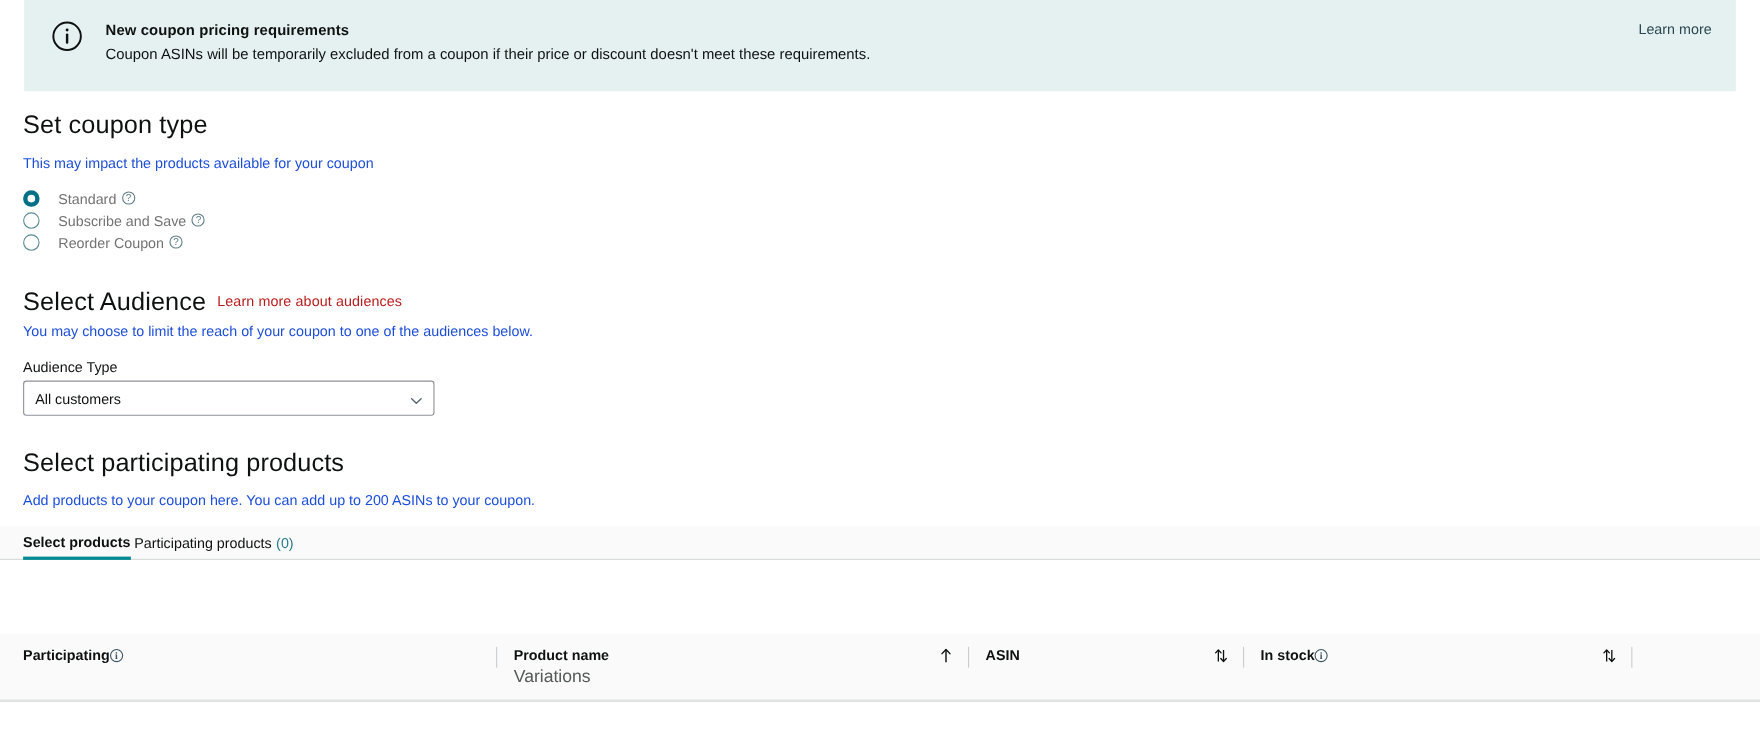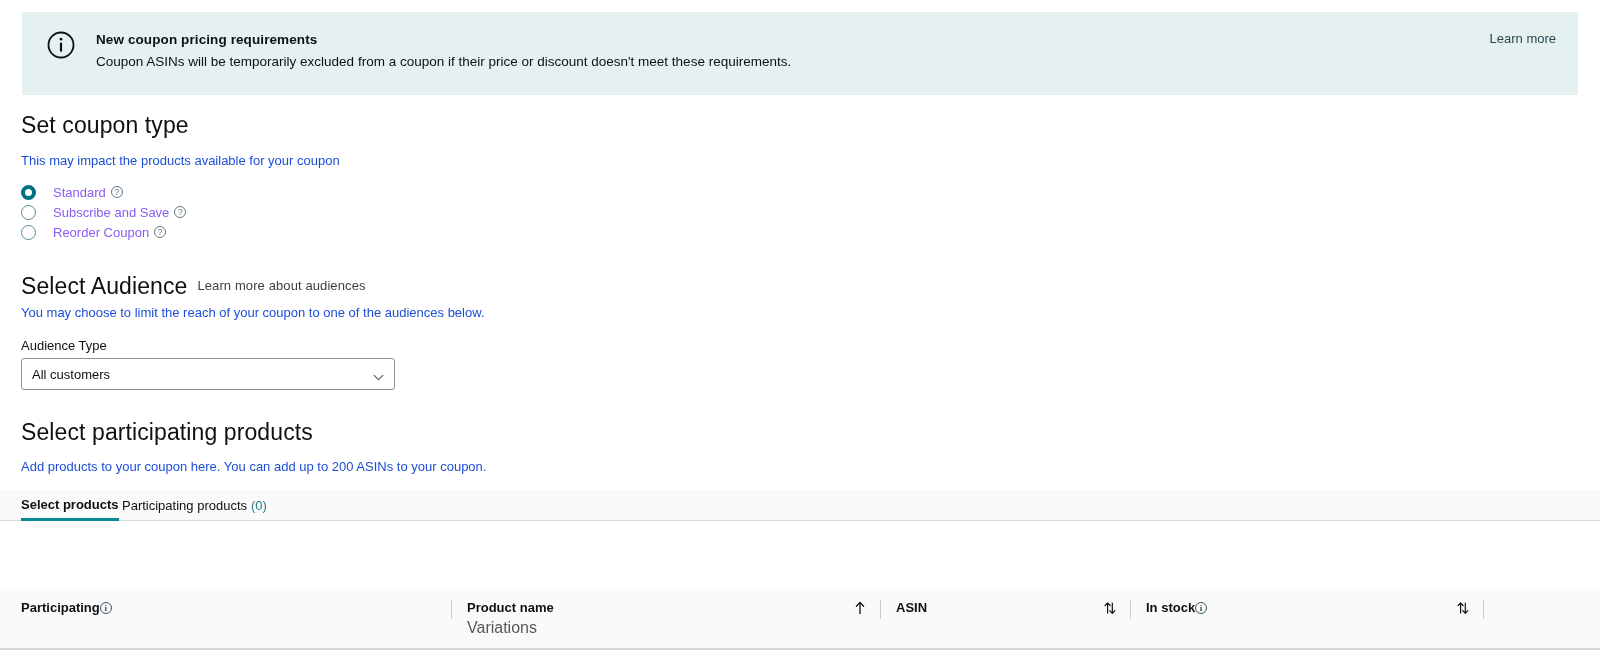--- a/index.html
+++ b/index.html
@@ -49,41 +49,41 @@
     font-size: 13px;
     color: #2b4750;
     text-decoration: none;
     flex: 0 0 auto;
     cursor: pointer;
   }
 
   
   .page {
     position: absolute;
-    left: 0; top: 12px;
+    left: 0; top: 0;
     width: 1600px; height: 551px;
   }
   .h1 {
     position: absolute;
     font-size: 23px;
     font-weight: 400;
     color: #0f1111;
     letter-spacing: .1px;
     white-space: nowrap;
   }
   .sub {
     position: absolute;
     font-size: 13px;
     font-weight: 400;
     color: #1d4ed8;
     white-space: nowrap;
   }
   .inline-link {
     font-size: 13px;
-    color: #404040;
+    color: #b91c1c;
     text-decoration: none;
     cursor: pointer;
     margin-left: 10px;
     vertical-align: 4px;
   }
 
   
   .radio-group { position: absolute; left: 21px; top: 170px; }
   .radio-row {
     display: flex;
@@ -100,21 +100,21 @@
     background: #fff;
     flex: 0 0 auto;
     position: relative;
   }
   .radio-dot.checked {
     border: 4.5px solid #007185;
     background: #fff;
   }
   .radio-label {
     font-size: 13px;
-    color: #8b5cf6;
+    color: #737373;
     margin-left: 17px;
     white-space: nowrap;
   }
   .q-icon {
     display: inline-block;
     width: 12px; height: 12px;
     border-radius: 50%;
     border: 1px solid #5f7d86;
     color: #5f7d86;
     font-size: 9px;

